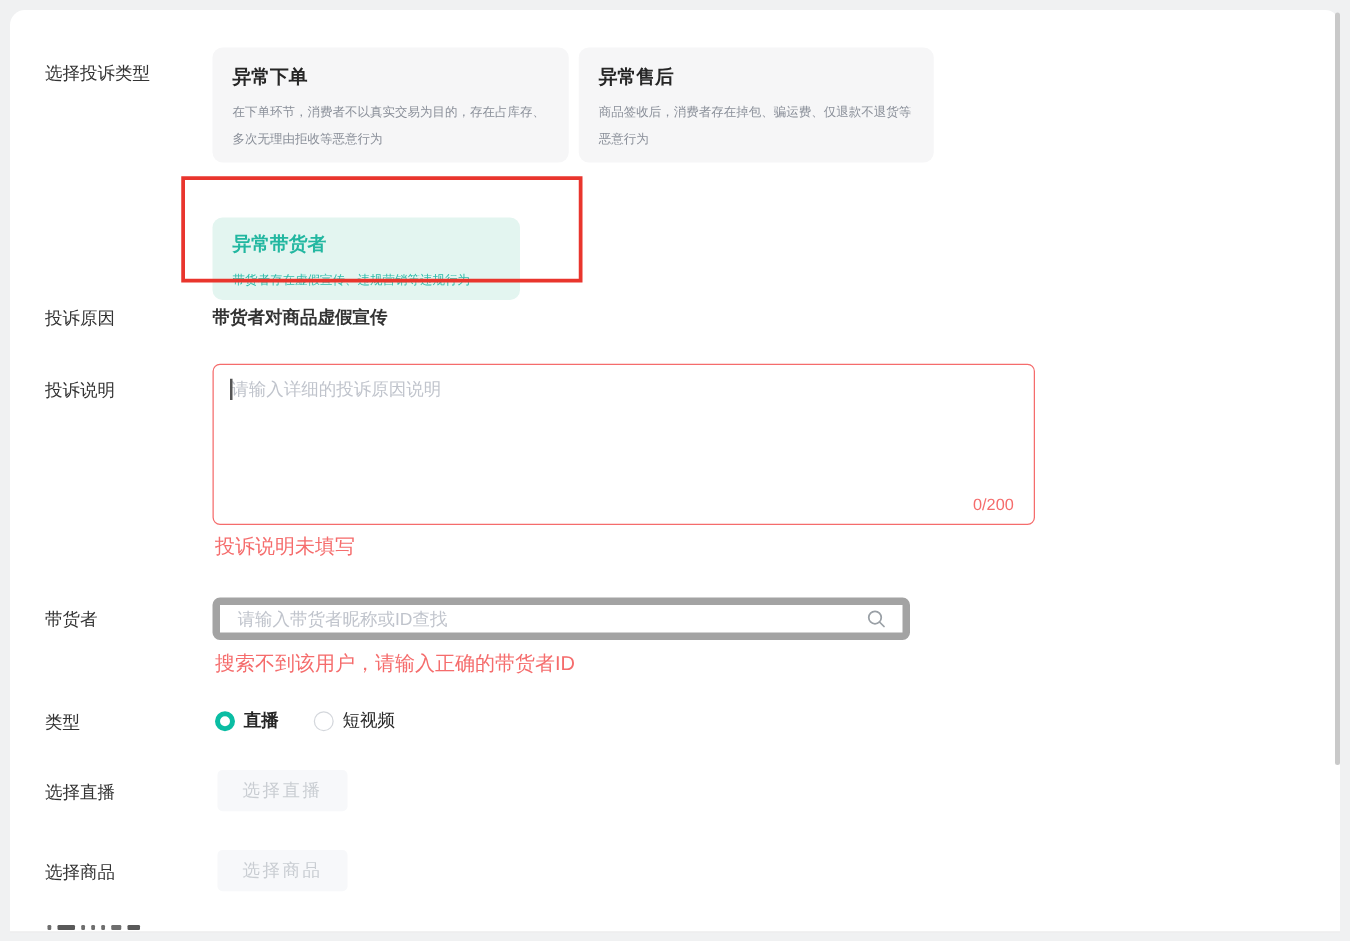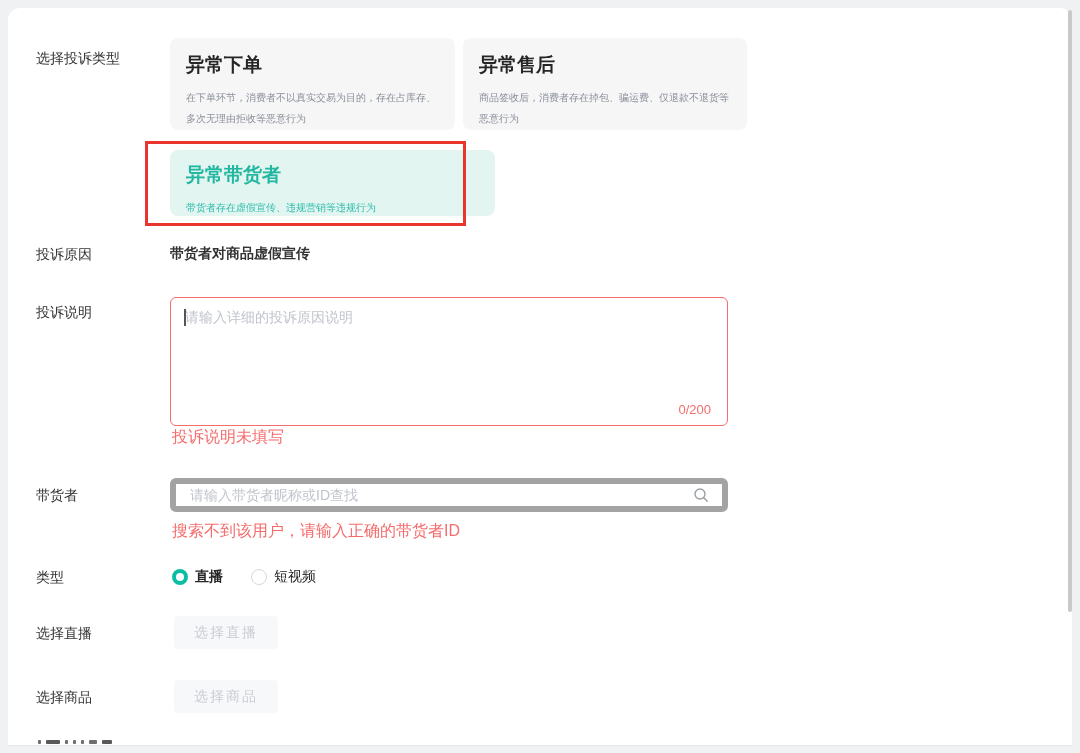--- a/index.html
+++ b/index.html
@@ -19,36 +19,36 @@
   .row-label {
     position:absolute; left:36px;
     font-size:14px; color:#333333; white-space:nowrap;
   }
   
   .type-card {
     position:absolute; top:38px; height:92px;
     background:#f6f6f7; border-radius:8px; padding:14px 16px;
     cursor:pointer;
   }
-  .type-card .card-title { font-size:19px; font-weight:700; color:#262626; margin-bottom:9px; }
+  .type-card .card-title { font-size:15px; font-weight:700; color:#262626; margin-bottom:9px; }
   .type-card .card-desc  { font-size:10px; color:#8a8f99; line-height:21px; }
   .type-card.selected {
     background:#e3f5f0; top:150px; height:66px; padding:12px 16px;
   }
   .type-card.selected .card-title { color:#22b7a0; }
   .type-card.selected .card-desc  { color:#2fbcab; }
   .highlight-box {
     position:absolute; left:145px; top:141px; width:321px; height:85px;
     border:3px solid #e9352d; pointer-events:none;
   }
   
   .reason-value { position:absolute; left:170px; top:245px; font-size:14px; color:#333;font-weight:bold; }
   
   .textarea-wrap {
-    position:absolute; left:170px; top:297px; width:558px; height:129px;
+    position:absolute; left:170px; top:291px; width:658px; height:129px;
     border:1px solid #f56c6c; border-radius:6px; background:#fff;
   }
   .textarea-wrap textarea {
     width:100%; height:100px; border:none; outline:none; resize:none;
     padding:11px 14px; font-size:14px; color:#333;
     font-family:"Liberation Sans","DejaVu Sans",sans-serif; background:transparent;
   }
   .textarea-wrap textarea::placeholder { color:#c0c4cc; }
   .caret { position:absolute; left:13px; top:11px; width:1.5px; height:17px; background:#555; }
   .char-counter { position:absolute; right:16px; bottom:8px; font-size:13px; color:#f56c6c; }
@@ -114,21 +114,21 @@
     <div class="card-title">异常下单</div>
     <div class="card-desc">在下单环节，消费者不以真实交易为目的，存在占库存、多次无理由拒收等恶意行为</div>
   </div>
 
   <div class="type-card" style="left:463px; width:284px;">
     <div class="card-title">异常售后</div>
     <div class="card-desc">商品签收后，消费者存在掉包、骗运费、仅退款不退货等恶意行为</div>
   </div>
 
 
-  <div class="type-card selected" style="left:170px; width:325px;">
+  <div class="type-card selected" style="left:170px; width:246px;margin-top:24px;">
     <div class="card-title">异常带货者</div>
     <div class="card-desc">带货者存在虚假宣传、违规营销等违规行为</div>
   </div>
   <div class="highlight-box"></div>
 
   <div class="row-label" style="top:246px;">投诉原因</div>
   <div class="reason-value">带货者对商品虚假宣传</div>
 
   <div class="row-label" style="top:304px;">投诉说明</div>
   <div class="textarea-wrap">

